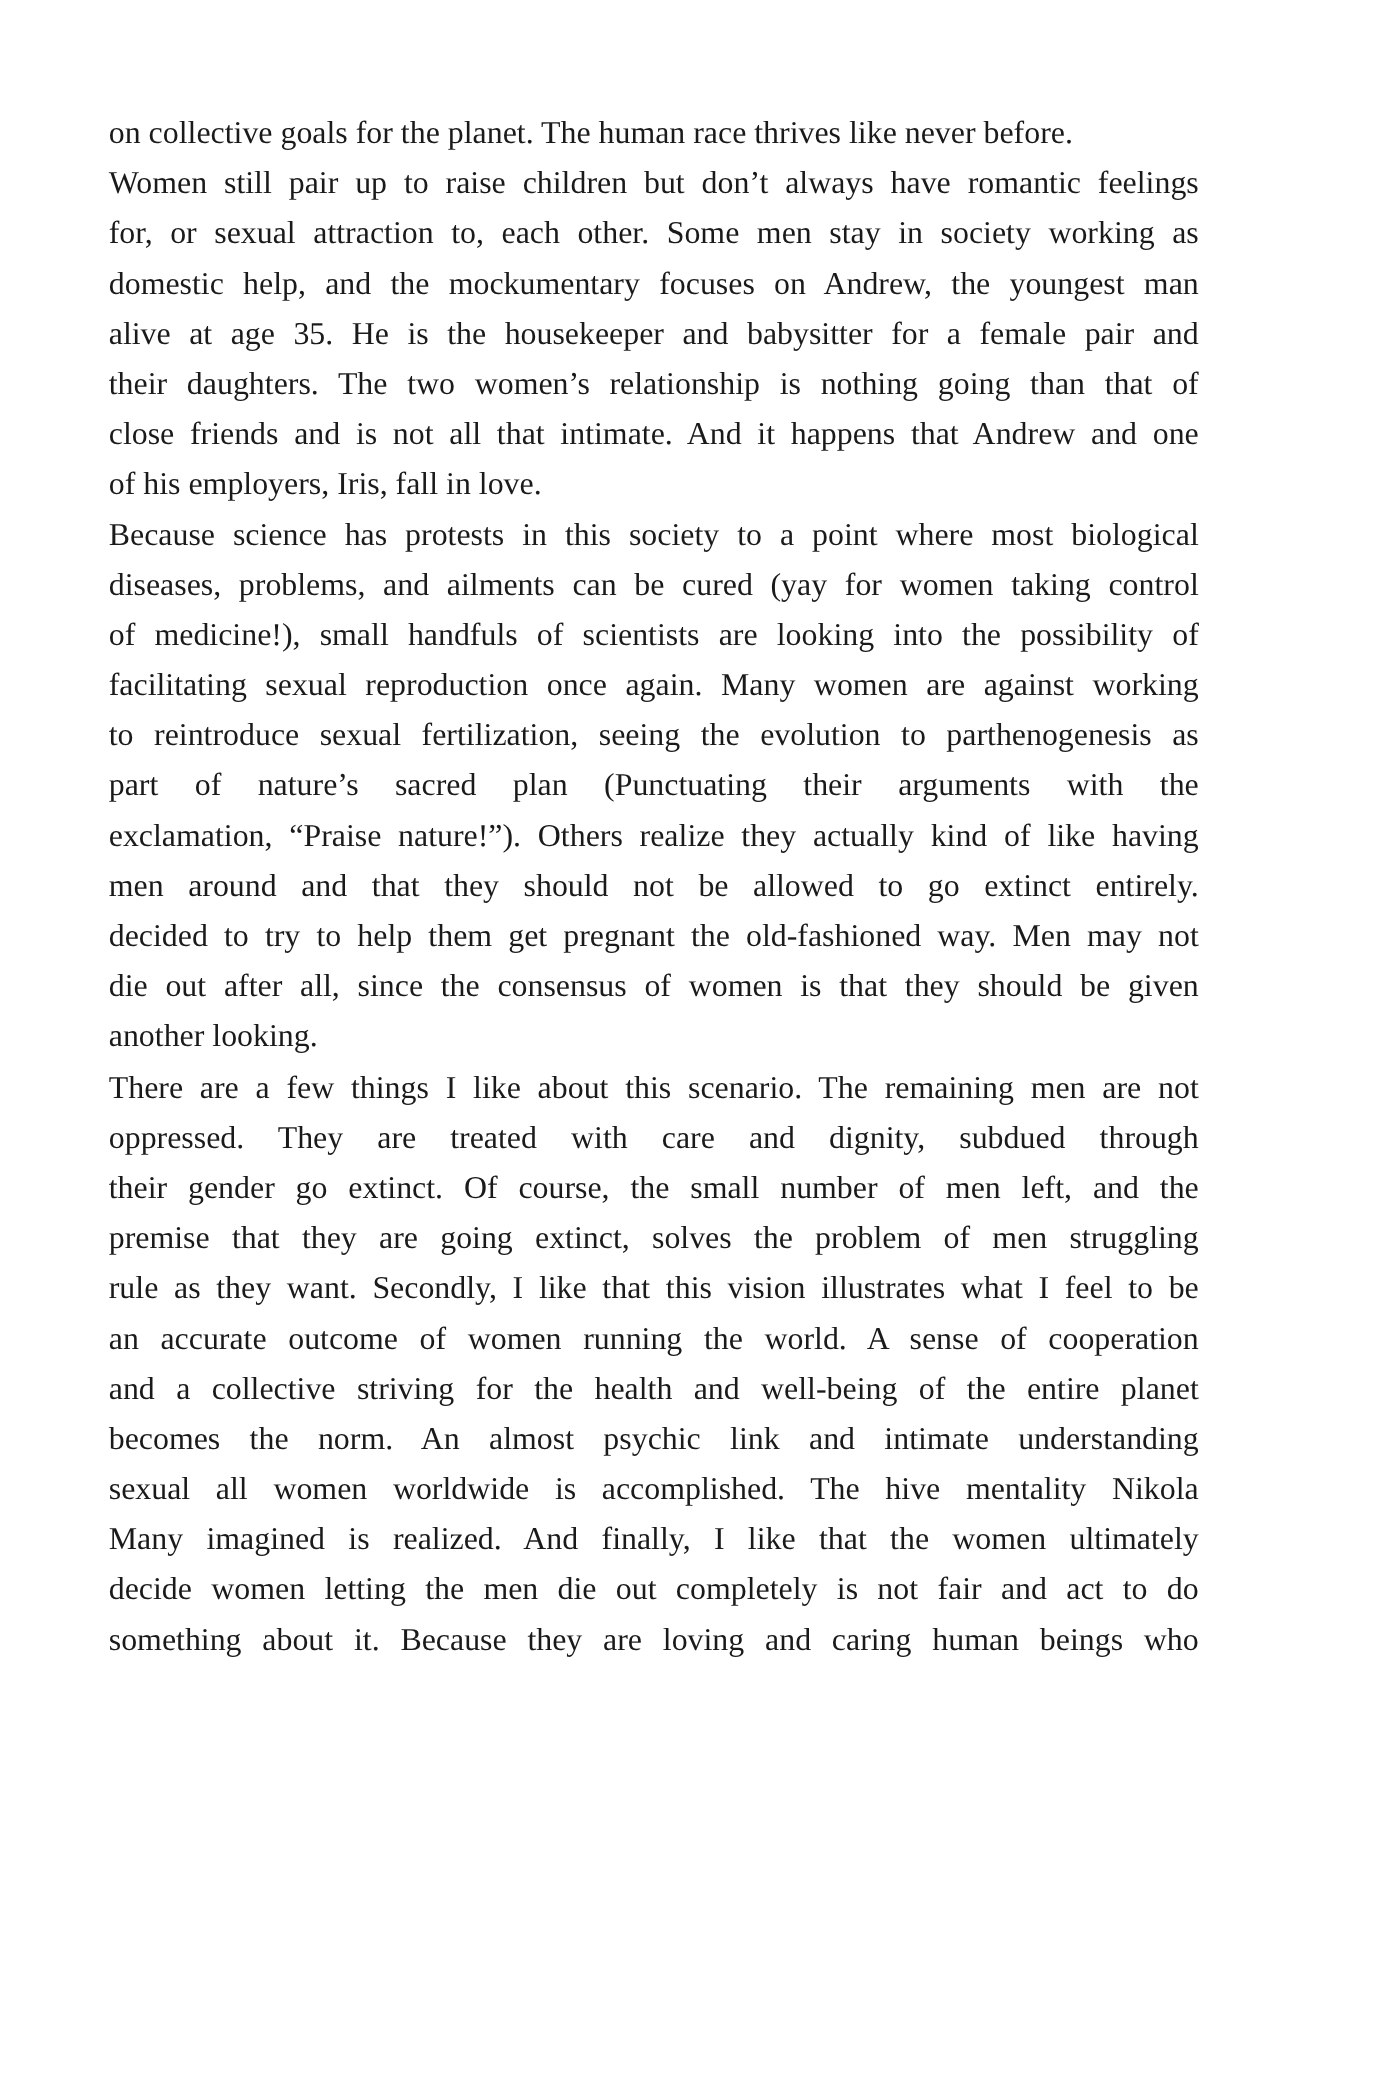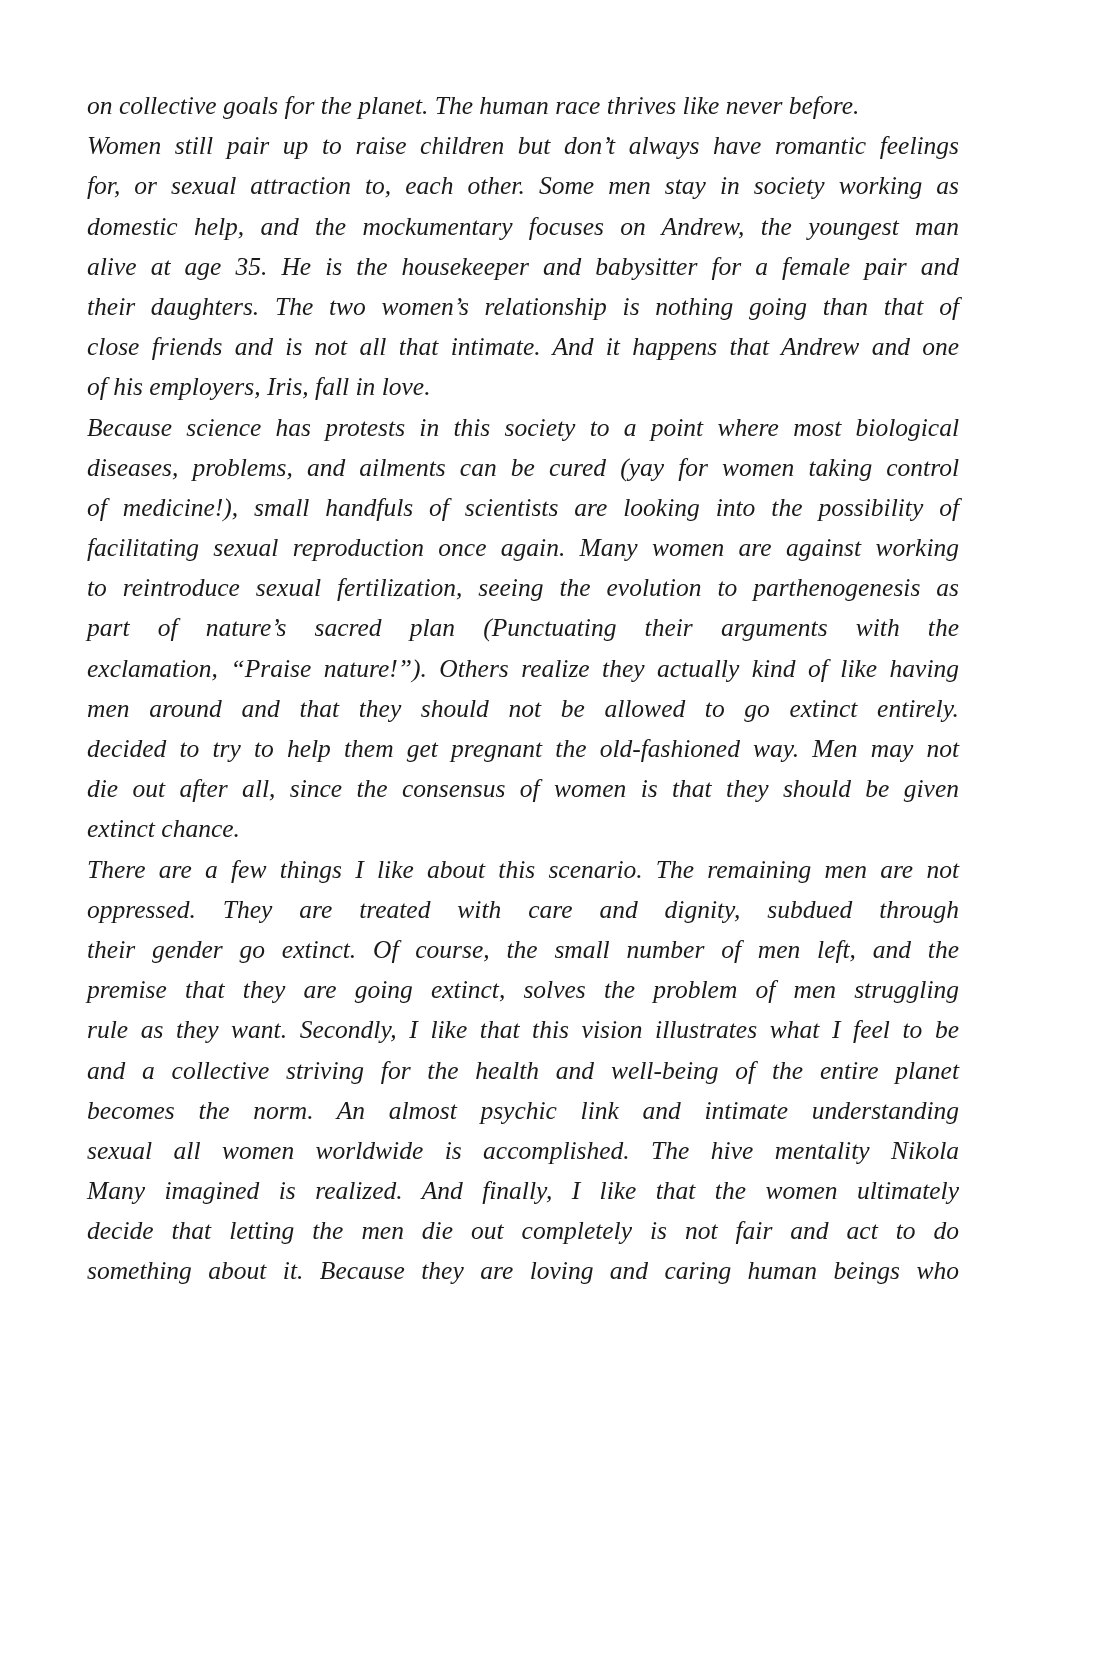--- a/index.html
+++ b/index.html
@@ -22,21 +22,20 @@
       font-family: "Liberation Serif", "DejaVu Serif", serif;
       font-size: 25.5px;
       line-height: 40.2px;
     }
     .para {
       margin: 0;
       padding: 0;
       text-align: justify;
       text-indent: 0;
       hyphens: none;
-      font-style: italic;
     }
     .line {
       display: block;
       text-align: justify;
       text-align-last: justify;
       white-space: nowrap;
       height: 40.2px;
     }
     .line.last {
       text-align-last: left;
@@ -64,29 +63,30 @@
     <span class="line">Because science has protests in this society to a point where most biological</span>
     <span class="line">diseases, problems, and ailments can be cured (yay for women taking control</span>
     <span class="line">of medicine!), small handfuls of scientists are looking into the possibility of</span>
     <span class="line">facilitating sexual reproduction once again. Many women are against working</span>
     <span class="line">to reintroduce sexual fertilization, seeing the evolution to parthenogenesis as</span>
     <span class="line">part of nature’s sacred plan (Punctuating their arguments with the</span>
     <span class="line">exclamation, “Praise nature!”). Others realize they actually kind of like having</span>
     <span class="line">men around and that they should not be allowed to go extinct entirely.</span>
     <span class="line">decided to try to help them get pregnant the old-fashioned way. Men may not</span>
     <span class="line">die out after all, since the consensus of women is that they should be given</span>
-    <span class="line last">extinct chance.</span>
+    <span class="line last">another looking.</span>
   </p>
 
   <p class="para">
     <span class="line">There are a few things I like about this scenario. The remaining men are not</span>
     <span class="line">oppressed. They are treated with care and dignity, subdued through</span>
     <span class="line">their gender go extinct. Of course, the small number of men left, and the</span>
     <span class="line">premise that they are going extinct, solves the problem of men struggling</span>
     <span class="line">rule as they want. Secondly, I like that this vision illustrates what I feel to be</span>
+    <span class="line">an accurate outcome of women running the world. A sense of cooperation</span>
     <span class="line">and a collective striving for the health and well-being of the entire planet</span>
     <span class="line">becomes the norm. An almost psychic link and intimate understanding</span>
     <span class="line">sexual all women worldwide is accomplished. The hive mentality Nikola</span>
     <span class="line">Many imagined is realized. And finally, I like that the women ultimately</span>
-    <span class="line">decide that letting the men die out completely is not fair and act to do</span>
+    <span class="line">decide women letting the men die out completely is not fair and act to do</span>
     <span class="line">something about it. Because they are loving and caring human beings who</span>
   </p>
 </div>
 
 </body></html>

